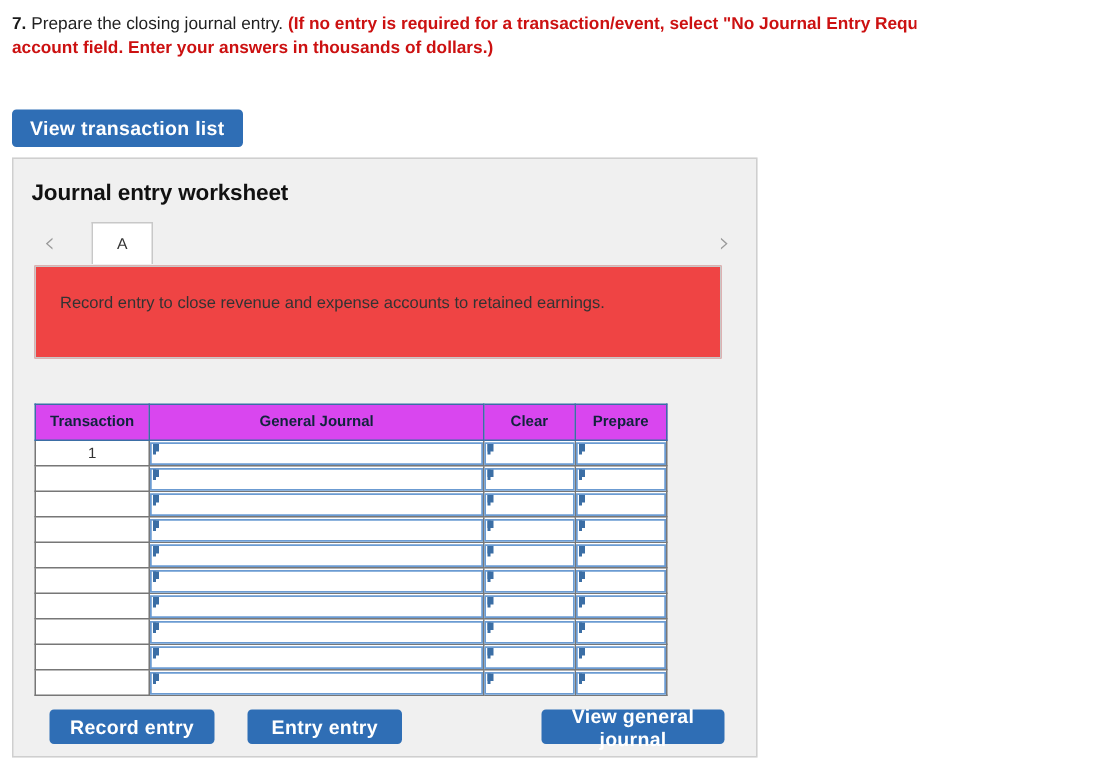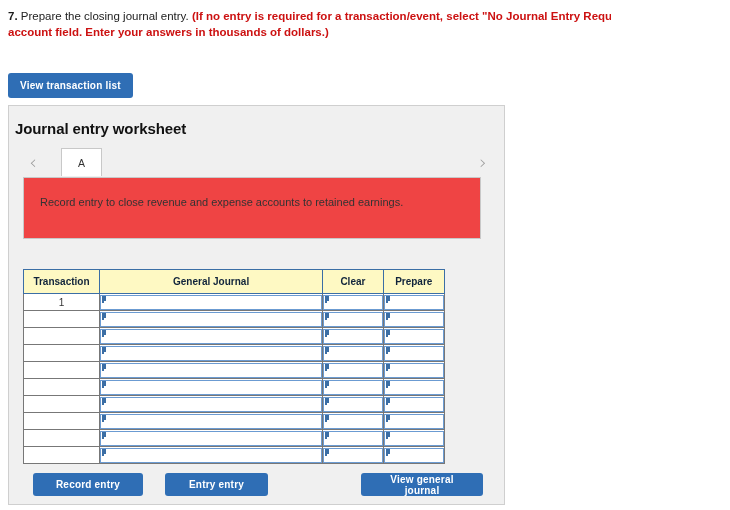--- a/index.html
+++ b/index.html
@@ -43,21 +43,21 @@
   
   .btn {
     display: inline-flex;
     align-items: center;
     justify-content: center;
     background: #2f6eb5;
     color: #ffffff;
     border: none;
     border-radius: 3px;
     font-family: "Liberation Sans", sans-serif;
-    font-size: 10px;
+    font-size: 13px;
     font-weight: bold;
     letter-spacing: 0.2px;
     cursor: pointer;
     padding: 0 12px;
   }
 
   #view-transaction-list {
     position: absolute;
     left: 8px;
     top: 73px;
@@ -70,21 +70,21 @@
     left: 8px;
     top: 105px;
     width: 497px;
     height: 400px;
     background: #f0f0f0;
     border: 1px solid #cfcfcf;
   }
 
   .panel-title {
     position: absolute;
-    left: 6px;
+    left: 12px;
     top: 14px;
     font-size: 15px;
     font-weight: bold;
     color: #111111;
     letter-spacing: -0.1px;
   }
 
   
   .tabstrip {
     position: absolute;
@@ -160,21 +160,21 @@
   
   .jtable {
     position: absolute;
     left: 14px;
     top: 163px;
     width: 422px;
     border-collapse: collapse;
     table-layout: fixed;
   }
   .jtable th {
-    background: #fef9c3;
+    background: #d946ef;
     border: 1px solid #3b6ea5;
     color: #10243b;
     font-size: 10px;
     font-weight: bold;
     height: 17px;
     padding: 6px;
     text-align: center;
   }
   .jtable td {
     padding: 0;

